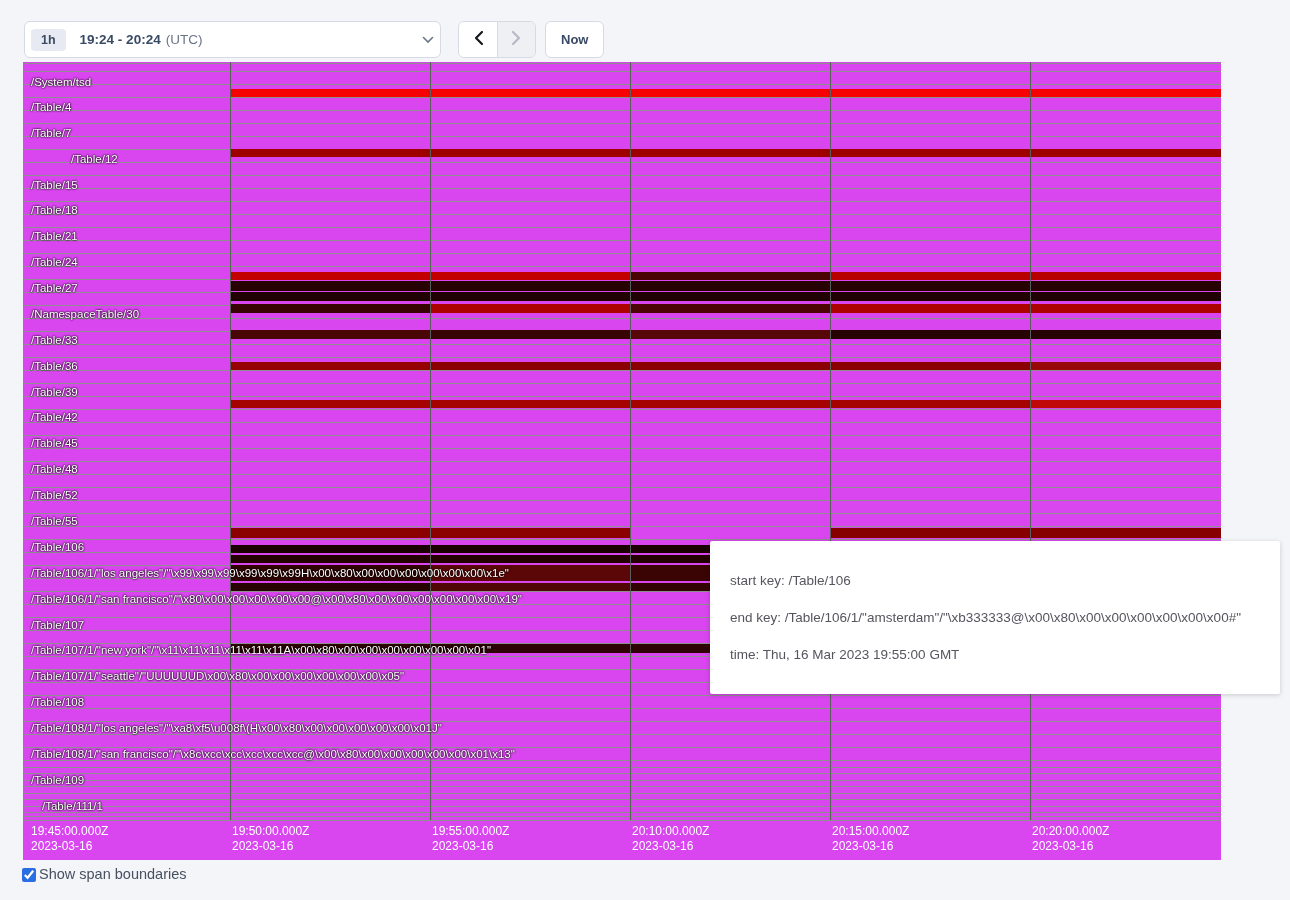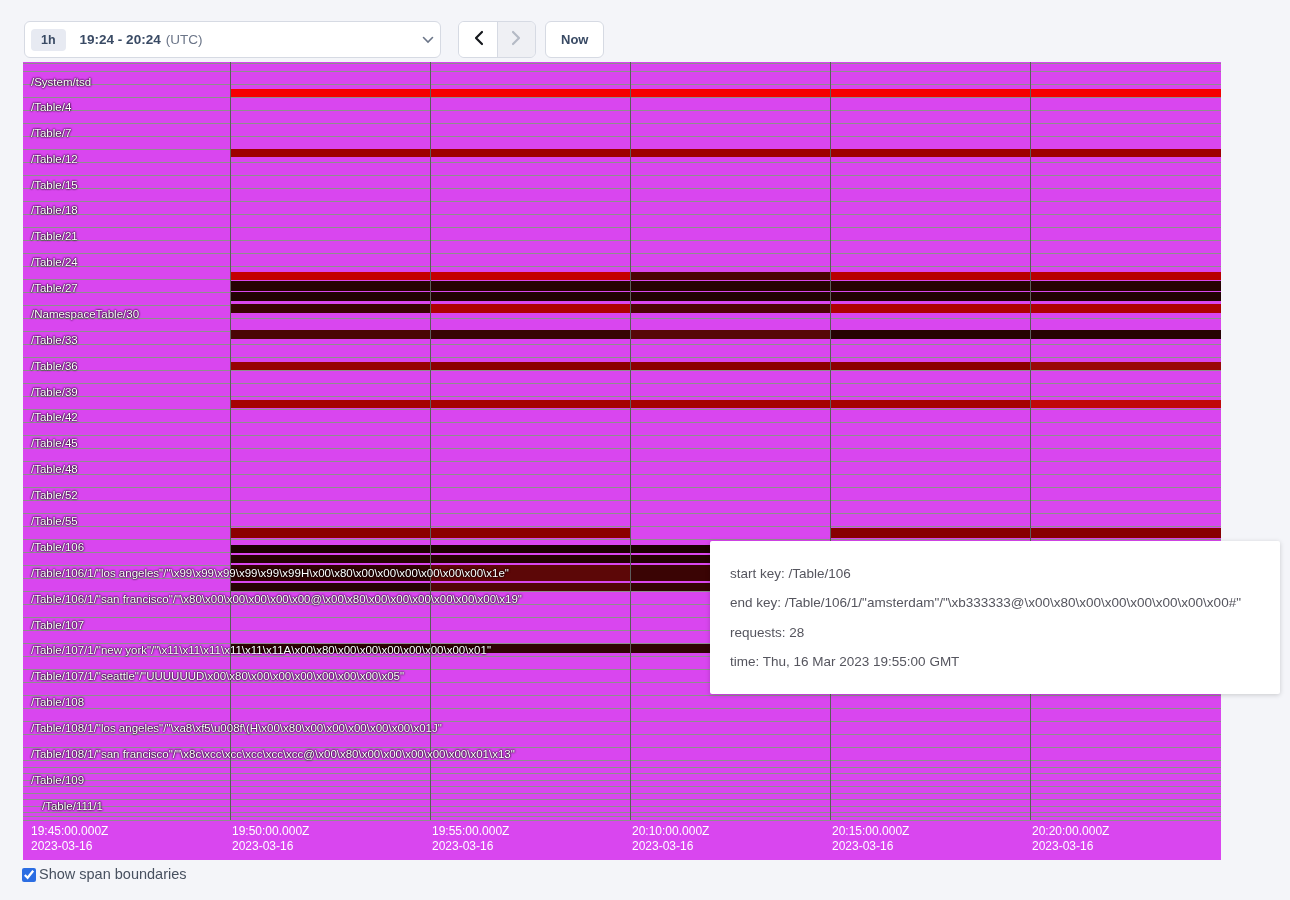--- a/index.html
+++ b/index.html
@@ -212,21 +212,21 @@
     <div class="band" style="top: 521px; height: 8px; left: 1007px; width: 191px; background: rgb(51, 3, 3);"></div>
     <div class="band" style="top: 582px; height: 9px; left: 207px; width: 991px; background: rgb(46, 3, 3);"></div>
     <div class="vline" style="left: 207px; height: 758px; background: rgb(92, 92, 92);"></div>
     <div class="vline" style="left: 407px; height: 758px; background: rgb(92, 92, 92);"></div>
     <div class="vline" style="left: 607px; height: 758px; background: rgb(92, 92, 92);"></div>
     <div class="vline" style="left: 807px; height: 758px; background: rgb(92, 92, 92);"></div>
     <div class="vline" style="left: 1007px; height: 758px; background: rgb(92, 92, 92);"></div>
     <div class="row-label" style="top: 14px;">/System/tsd</div>
     <div class="row-label" style="top: 39px;">/Table/4</div>
     <div class="row-label" style="top: 65px;">/Table/7</div>
-    <div class="row-label" style="top: 91px;">/Table/12</div>
+    <div class="row-label" style="top: 91px; margin-left: 40px;">/Table/12</div>
     <div class="row-label" style="top: 117px;">/Table/15</div>
     <div class="row-label" style="top: 142px;">/Table/18</div>
     <div class="row-label" style="top: 168px;">/Table/21</div>
     <div class="row-label" style="top: 194px;">/Table/24</div>
     <div class="row-label" style="top: 220px;">/Table/27</div>
     <div class="row-label" style="top: 246px;">/NamespaceTable/30</div>
     <div class="row-label" style="top: 272px;">/Table/33</div>
     <div class="row-label" style="top: 298px;">/Table/36</div>
     <div class="row-label" style="top: 324px;">/Table/39</div>
     <div class="row-label" style="top: 349px;">/Table/42</div>
@@ -255,20 +255,19 @@
     <div class="x-tick" style="left: 609px; top: 777px;">2023-03-16</div>
     <div class="x-tick" style="left: 809px; top: 762px;">20:15:00.000Z</div>
     <div class="x-tick" style="left: 809px; top: 777px;">2023-03-16</div>
     <div class="x-tick" style="left: 1009px; top: 762px;">20:20:00.000Z</div>
     <div class="x-tick" style="left: 1009px; top: 777px;">2023-03-16</div>
   </div>
 
 <div class="tooltip">
   <div>start key: /Table/106</div>
   <div>end key: /Table/106/1/"amsterdam"/"\xb333333@\x00\x80\x00\x00\x00\x00\x00\x00#"</div>
-  <div>requests: 28</div>
   <div>time: Thu, 16 Mar 2023 19:55:00 GMT</div>
 </div>
 
 <div class="footer">
   <input type="checkbox" id="spanbound" checked="" style="">
   <label for="spanbound">Show span boundaries</label>
 </div>
 
 </body></html>

